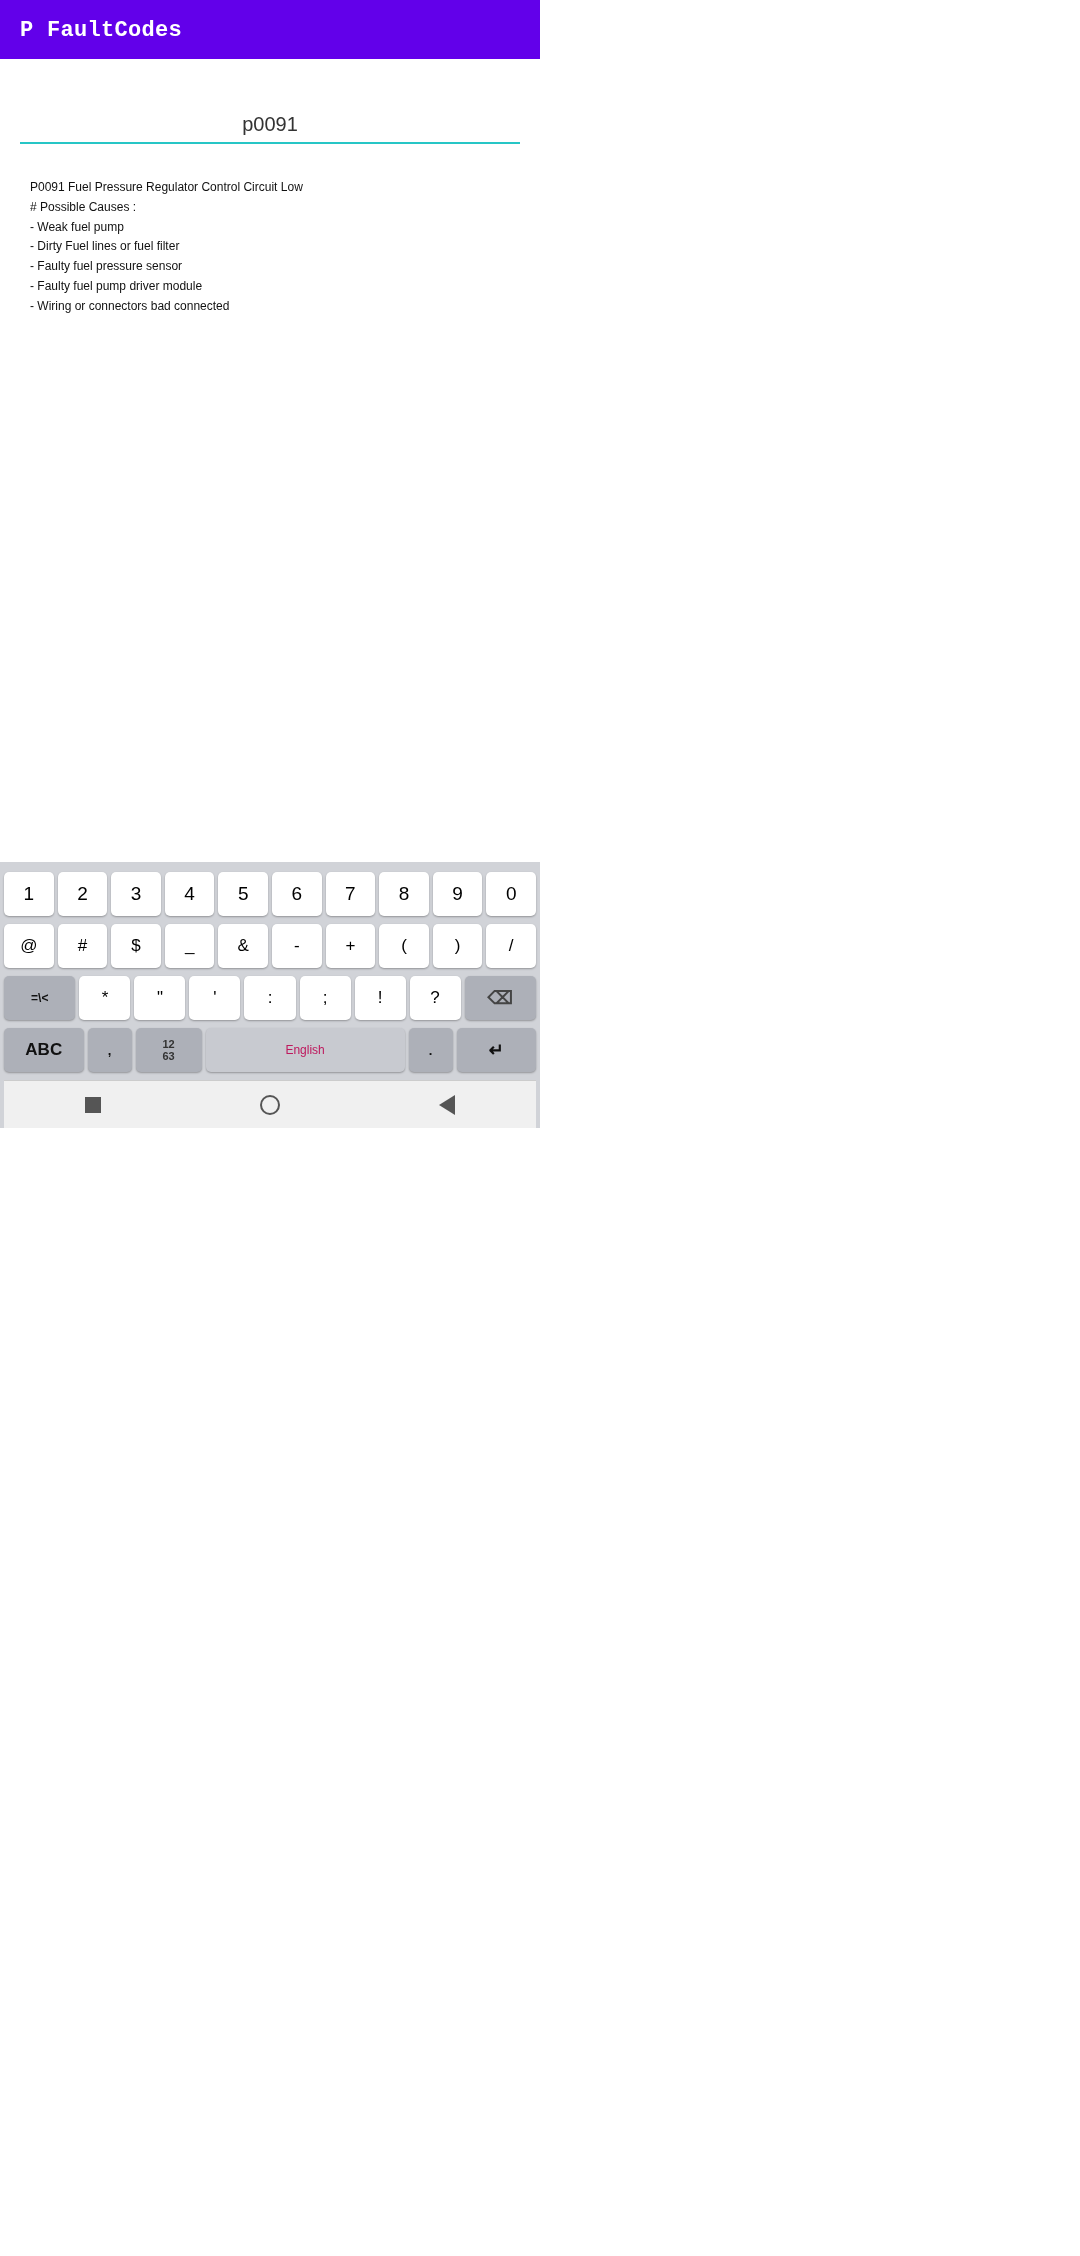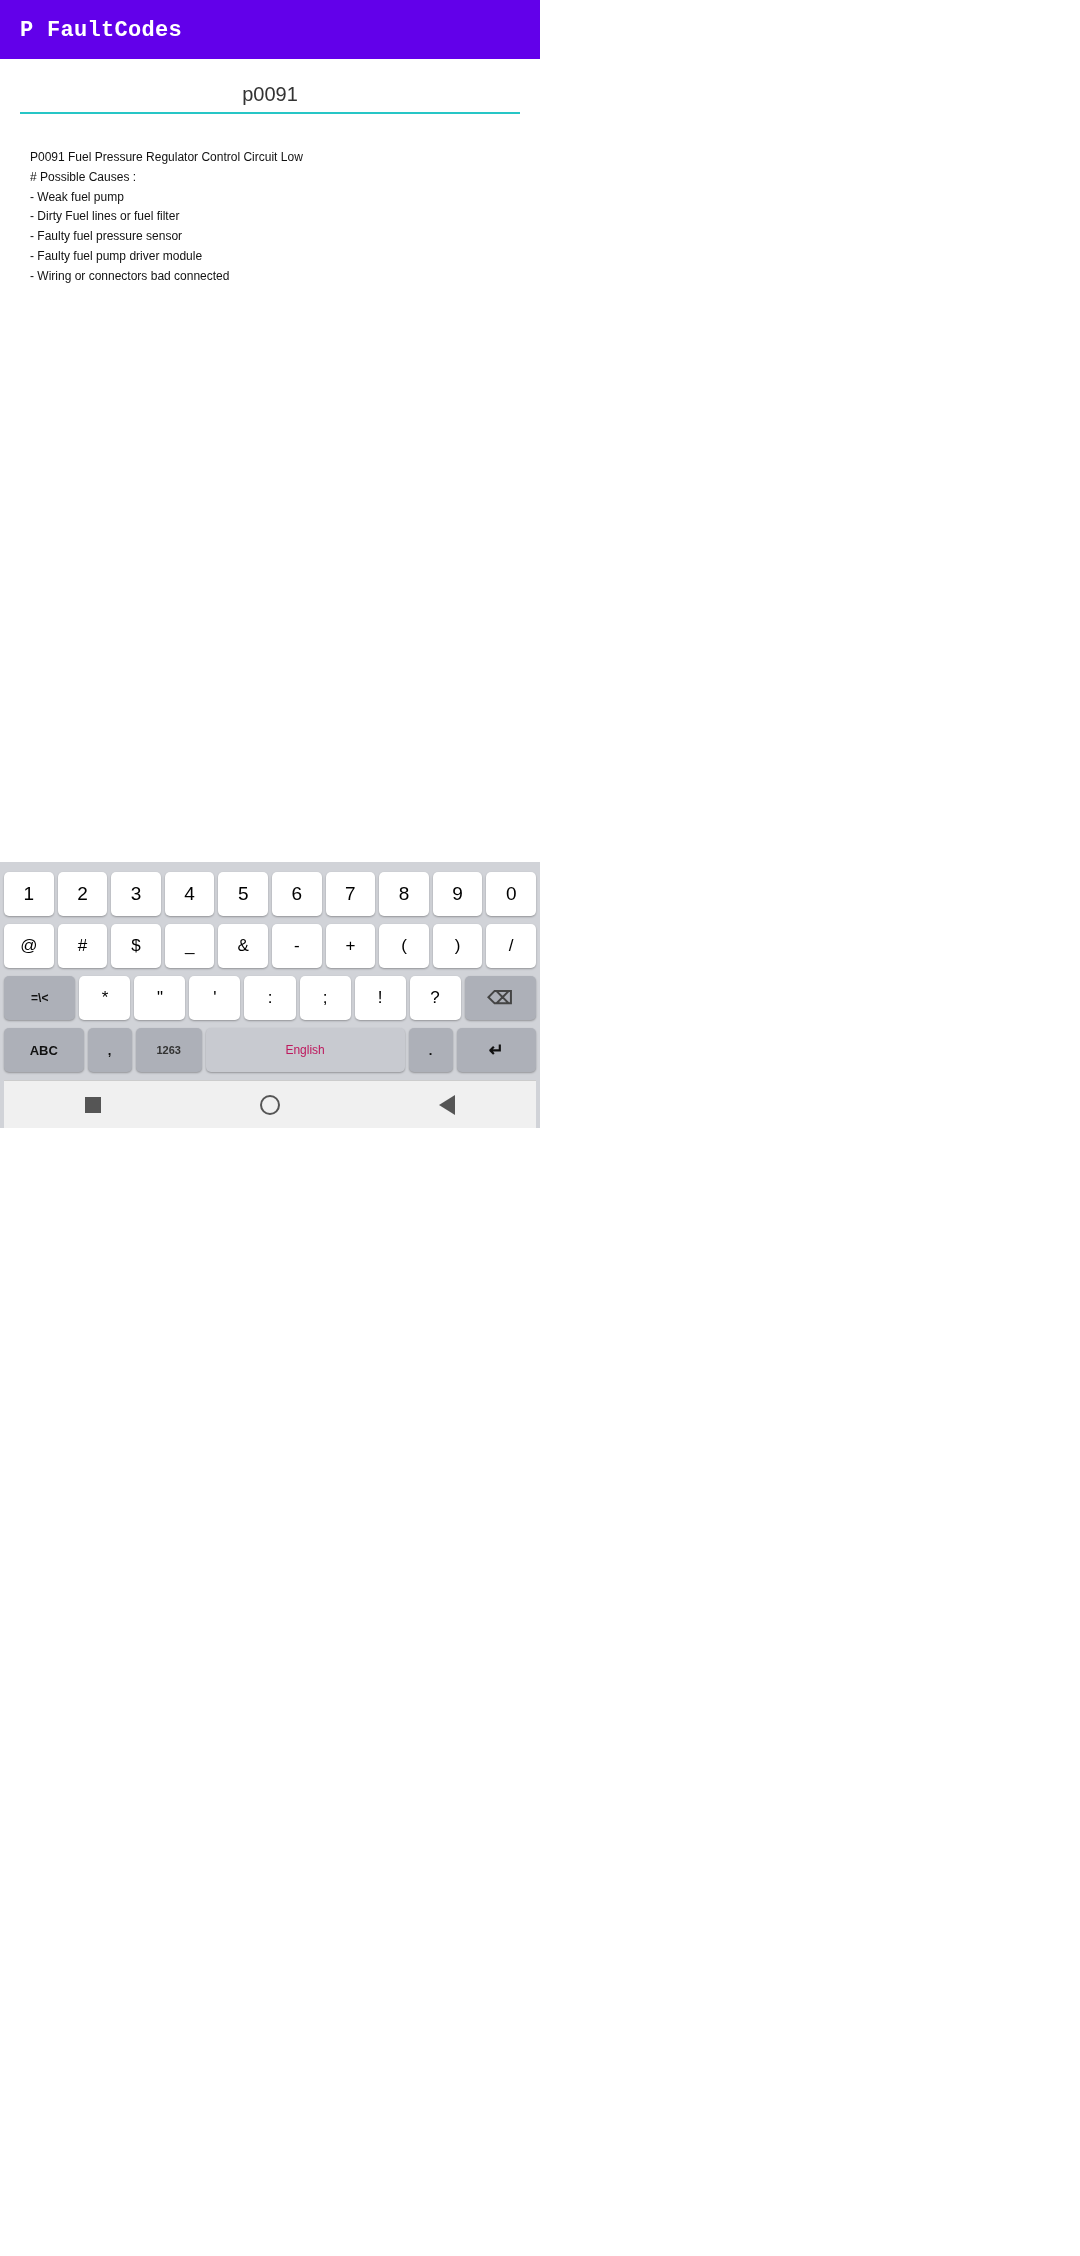--- a/index.html
+++ b/index.html
@@ -26,20 +26,21 @@
       font-size: 22px;
       font-weight: 700;
       letter-spacing: 0.3px;
       font-family: Liberation Mono, monospace;
     }
 
     
     #search-area {
       padding: 24px 20px 10px 20px;
       text-align: center;
+      margin-top: 30px;
     }
     #search-input-field {
       width: 100%;
       border: none;
       outline: none;
       font-size: 20px;
       text-align: center;
       color: #333;
       padding-bottom: 6px;
       border-bottom: 2px solid #26c6c6;
@@ -161,21 +162,21 @@
 
     
     .icon-backspace {
       font-size: 18px;
       color: #444;
     }
 
     
     .key-1234 {
       display: flex;
-      flex-direction: row;
+      flex-direction: column;
       align-items: center;
       justify-content: flex-end;
       line-height: 1.1;
     }
     .key-1234 span {
       display: block;
       font-size: 11px;
       color: #333;
     }
   </style>
@@ -236,21 +237,21 @@
     <div class="key">:</div>
     <div class="key">;</div>
     <div class="key">!</div>
     <div class="key">?</div>
     <div class="key special backspace-key" style="flex:1.4;">
       <span class="icon-backspace">⌫</span>
     </div>
   </div>
 
   <div class="key-row">
-    <div class="key special" style="flex:1.2; font-size:13px;">ABC</div>
+    <div class="key special" style="flex:1.2; font-size:17px;">ABC</div>
     <div class="key special" style="flex:0.6;">,</div>
     <div class="key special" style="flex:1;">
       <div class="key-1234">
         <span>12</span>
         <span>63</span>
       </div>
     </div>
     <div class="key space-key">English</div>
     <div class="key special" style="flex:0.6;">.</div>
     <div class="key special enter-key" style="flex:1.2; font-size:18px;">↵</div>

